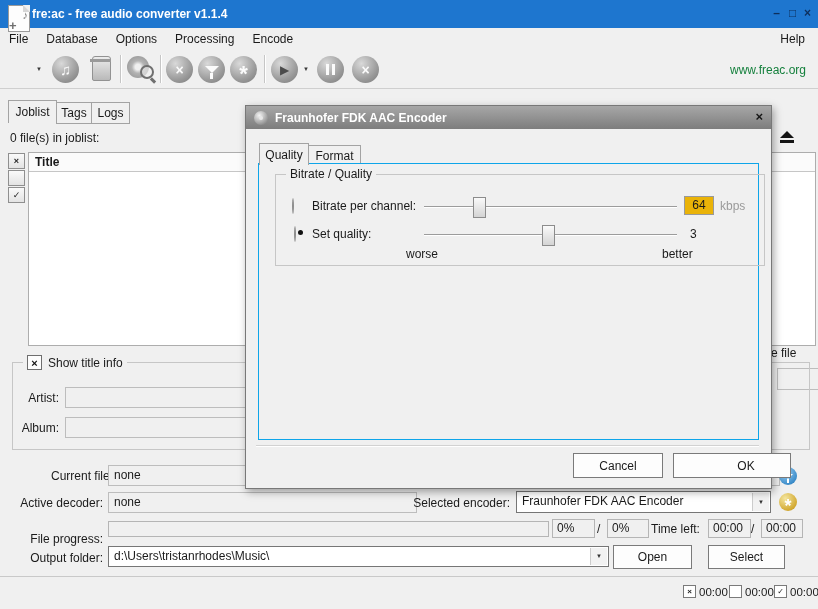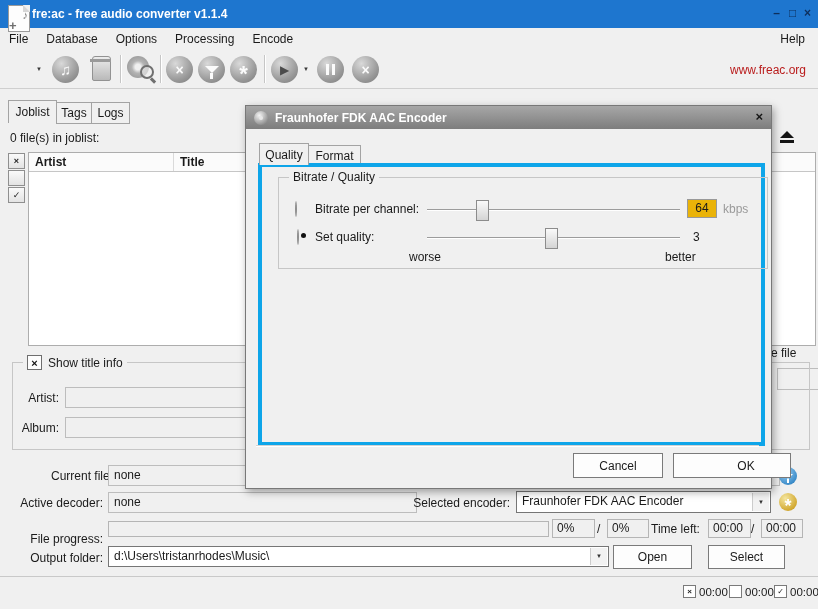--- a/index.html
+++ b/index.html
@@ -27,21 +27,21 @@
   .trash{width:17px;height:23px;background:linear-gradient(#ececec,#b9b9b9);border:1px solid #929292;border-radius:3px 3px 2px 2px;position:relative;}
   .trash .lid{position:absolute;left:-3px;top:2px;width:21px;height:3px;background:#9a9a9a;}
   .cdmag{position:relative;width:28px;height:28px;}
   .cdmag .ring{position:absolute;left:0;top:1px;width:22px;height:22px;border-radius:50%;background:radial-gradient(circle,#f0f0f0 18%,#b3b3b3 40%,#8d8d8d);}
   .cdmag .lens{position:absolute;right:1px;bottom:4px;width:10px;height:10px;border:2px solid #6f6f6f;border-radius:50%;background:rgba(240,240,240,.6);}
   .cdmag .handle{position:absolute;right:-1px;bottom:1px;width:6px;height:3px;background:#6f6f6f;transform:rotate(45deg);}
   .funnel-shape{width:0;height:0;border-left:7px solid transparent;border-right:7px solid transparent;border-top:7px solid #fbfbfb;position:relative;}
   .funnel-shape .stem{position:absolute;left:-1.5px;top:0;width:3px;height:6px;background:#fbfbfb;}
   .pausebars{display:flex;gap:3px;}
   .pausebars i{display:block;width:3px;height:11px;background:#fbfbfb;}
-  .weblink{color:#b91c1c;}
+  .weblink{color:#15803d;}
   
   .tab{background:#f0f0f0;border:1px solid #a3a3a3;display:flex;align-items:center;justify-content:center;}
   .tab.active{border-bottom:none;z-index:2;}
   
   .selbtn{width:15px;height:14px;background:linear-gradient(#fafafa,#e3e3e3);border:1px solid #8f8f8f;
           font-size:9px;font-weight:bold;display:flex;align-items:center;justify-content:center;color:#222;}
   
   .jtable{background:#fff;border:1px solid #adadad;}
   .jhead{height:18px;background:#fbfbfb;border-bottom:1px solid #c6c6c6;display:flex;font-weight:bold;}
   .jhead .c1{width:138px;border-right:1px solid #dadada;padding-left:6px;line-height:18px;}
@@ -71,21 +71,21 @@
   .statusbar{left:0;top:576px;width:818px;height:33px;background:#f0f0f0;border-top:1px solid #c9c9c9;}
   .sbck{width:11px;height:11px;border:1px solid #7a7a7a;background:#fff;display:inline-flex;align-items:center;justify-content:center;
         font-size:8px;font-weight:bold;color:#222;}
   .sbseg{display:flex;align-items:center;gap:3px;font-size:11.5px;}
   
   .dialog{left:245px;top:105px;width:525px;height:382px;background:#f0f0f0;border:1px solid #787878;
           box-shadow:2px 3px 8px rgba(0,0,0,.35);z-index:10;}
   .dlg-titlebar{left:0;top:0;width:100%;height:23px;background:linear-gradient(#a7a7a7,#7d7d7d);display:flex;align-items:center;}
   .dlg-title{color:#fff;font-weight:bold;margin-left:7px;}
   .dlg-close{position:absolute;right:8px;top:3px;color:#151515;font-weight:bold;font-size:13px;}
-  .tabpanel{border:4px solid #0ea5e9;background:#f0f0f0;}
+  .tabpanel{border:1px solid #0ea5e9;background:#f0f0f0;}
   .slider-track{height:1px;background:#9c9c9c;border-bottom:1px solid #ffffff;}
   .slider-thumb{width:11px;height:19px;background:linear-gradient(#fafafa,#d4d4d4);border:1px solid #8c8c8c;}
   .radio{width:13px;height:13px;border:1px solid #8f8f8f;border-radius:50%;background:#fdfdfd;position:relative;}
   .radio.sel::after{content:"";position:absolute;left:3px;top:3px;width:5px;height:5px;border-radius:50%;background:#111;}
   .gray{color:#9a9a9a;}
   .vbox{background:#eab308;border:1px solid #999;text-align:center;line-height:17px;}
   .hr3d{height:1px;background:#d2d2d2;border-bottom:1px solid #fff;}
 </style>
 </head>
 <body>
@@ -170,21 +170,20 @@
   <div class="abs tab" style="left:91px;top:102px;width:37px;height:20px;">Logs</div>
 
   <span class="abs" style="left:10px;top:131px;">0 file(s) in joblist:</span>
 
   <div class="abs selbtn" style="left:8px;top:153px;">×</div>
   <div class="abs selbtn" style="left:8px;top:170px;"></div>
   <div class="abs selbtn" style="left:8px;top:187px;">✓</div>
 
   <div class="abs jtable" style="left:28px;top:152px;width:786px;height:192px;">
     <div class="jhead">
-      <span class="c1">Artist</span>
       <span class="c2">Title</span>
     </div>
   </div>
 
   <div class="abs eject" style="left:772px;top:127px;">
     <span class="tri"></span>
       <span class="bar"></span>
   </div>
 
   <span class="abs" style="left:771px;top:346px;">e file</span>

